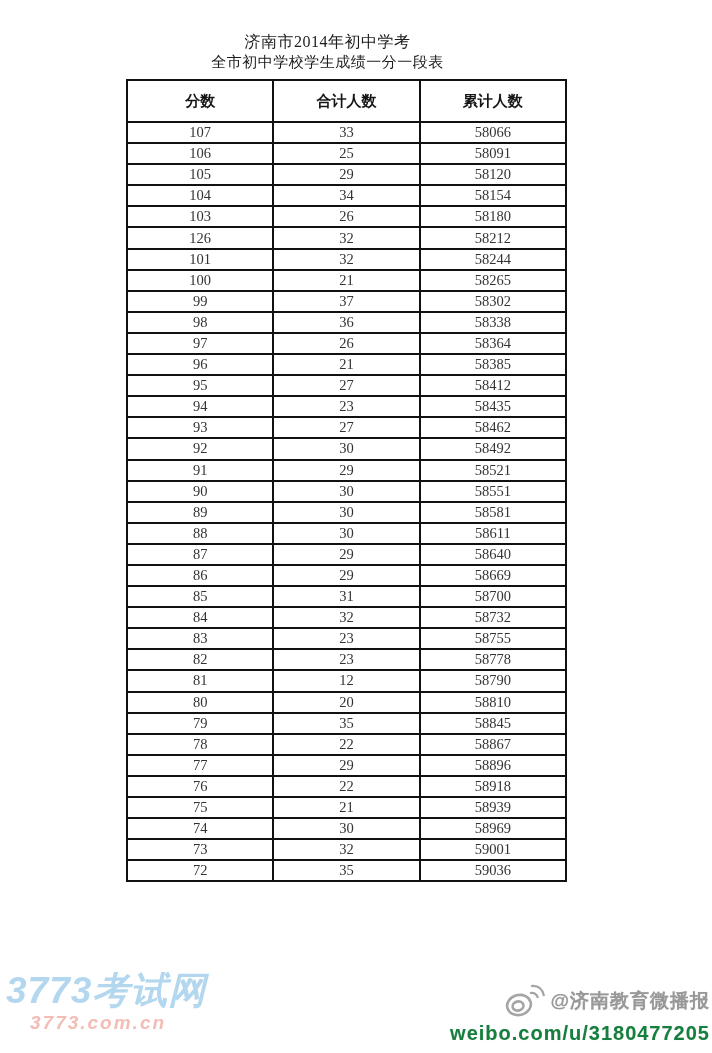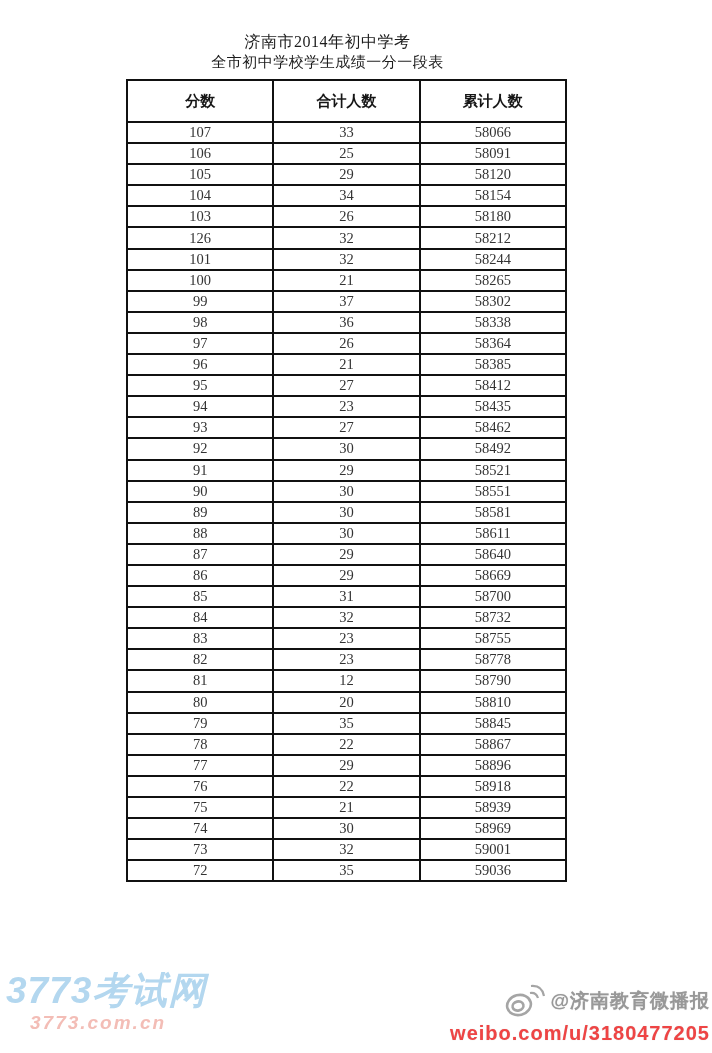--- a/index.html
+++ b/index.html
@@ -101,21 +101,21 @@
     font-size: 19px;
     font-weight: bold;
     color: #989898;
     letter-spacing: 1px;
     text-shadow: 0 0 1px #c8c8c8;
   }
   .wm-weibo-url {
     font-size: 20px;
     font-weight: bold;
     text-align: right;
-    color: #ef4444;
+    color: #15803d;
     letter-spacing: 1px;
     margin-top: 3px;
     text-shadow: 0 0 1px #d0d0d0;
   }
   .weibo-icon-svg { display: block; }
 </style>
 </head>
 <body>
 
 <div class="page">

